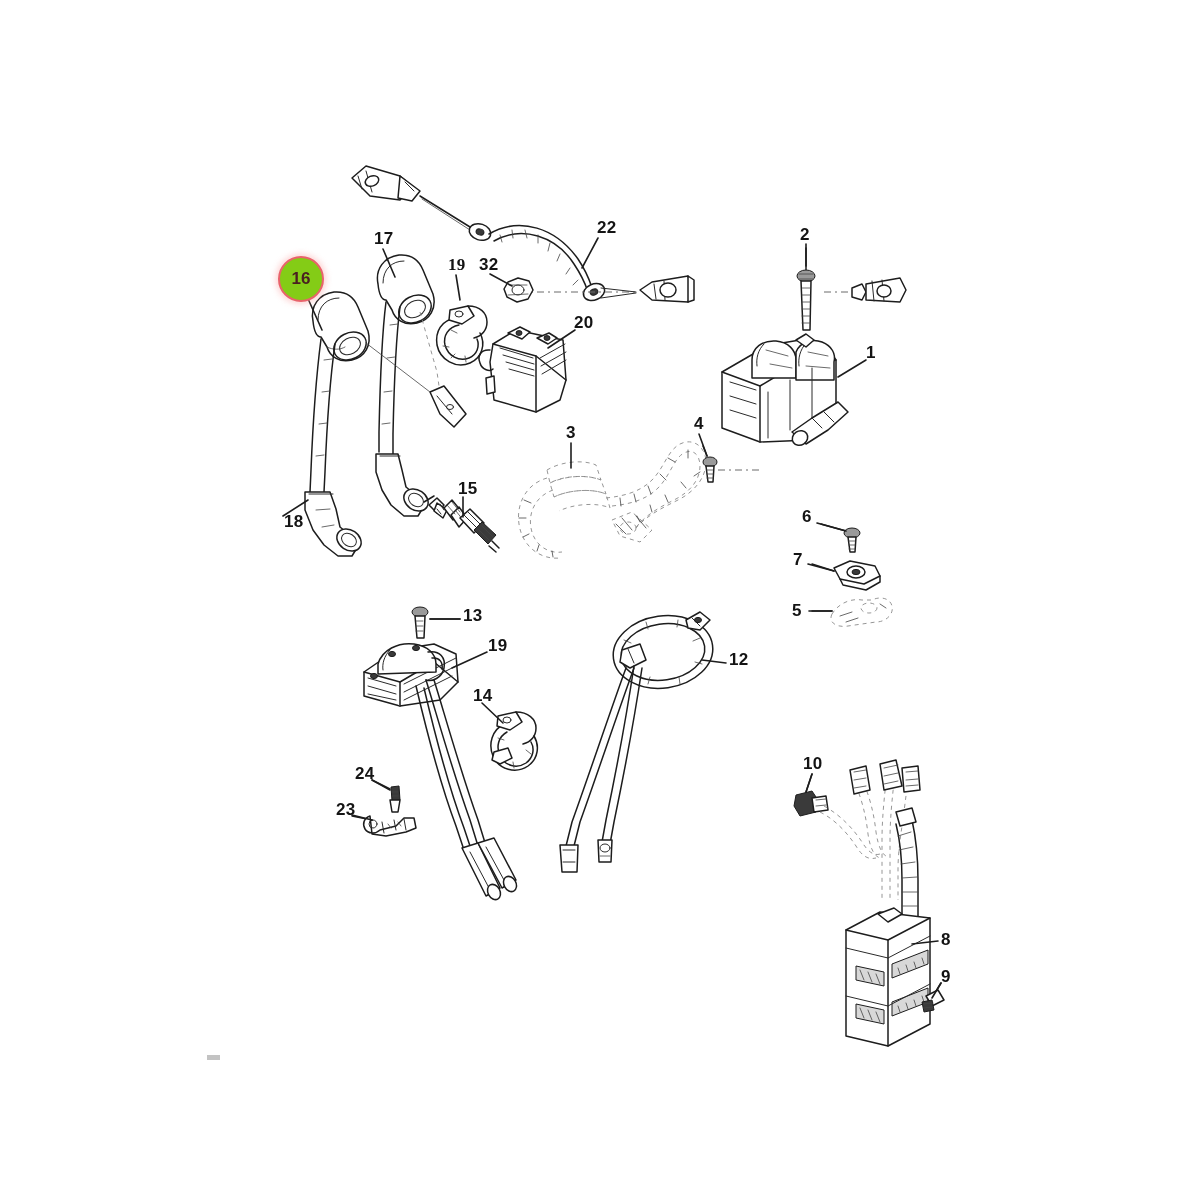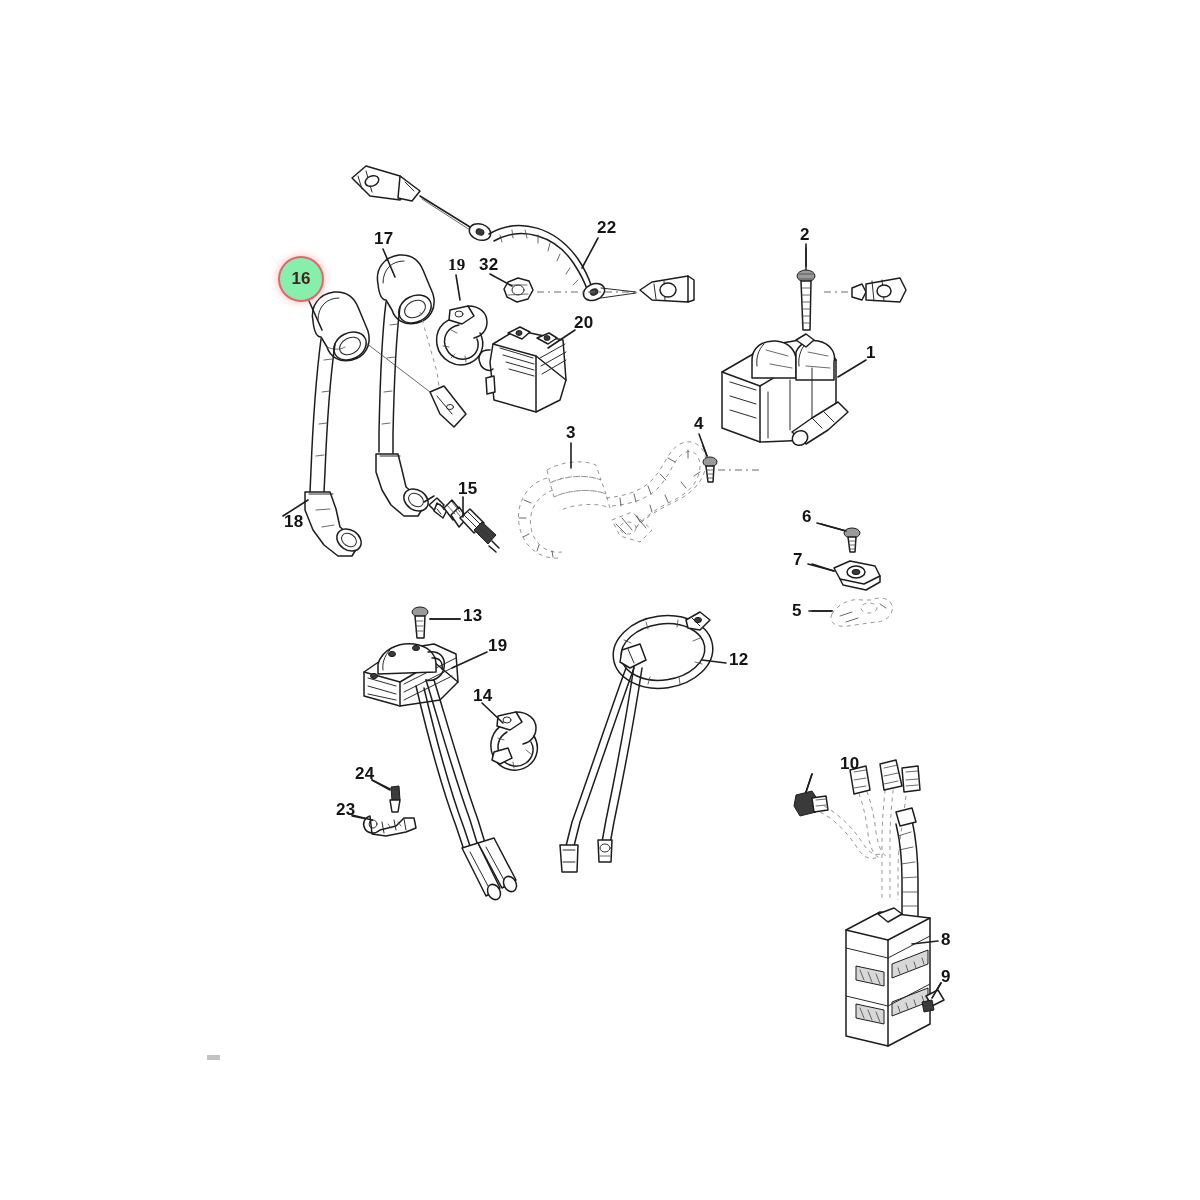--- a/index.html
+++ b/index.html
@@ -38,21 +38,21 @@
     line-height: 1;
     letter-spacing: 0.2px;
     white-space: nowrap;
     user-select: none;
   }
   .hl-badge {
     position: absolute;
     width: 46px;
     height: 46px;
     border-radius: 50%;
-    background: #86efac;
+    background: #84cc16;
     border: 2px solid #e8636b;
     box-sizing: border-box;
     display: flex;
     align-items: center;
     justify-content: center;
     font-family: "Liberation Sans", sans-serif;
     font-weight: bold;
     font-size: 17px;
     color: #4a2020;
     box-shadow: 0 0 6px 2px rgba(251,156,156,0.45);
@@ -487,21 +487,21 @@
 
   <div class="callout-label" style="left:866px; top:344px;">1</div>
   <div class="callout-label" style="left:800px; top:226px;">2</div>
   <div class="callout-label" style="left:566px; top:424px;">3</div>
   <div class="callout-label" style="left:694px; top:415px;">4</div>
   <div class="callout-label" style="left:792px; top:602px;">5</div>
   <div class="callout-label" style="left:802px; top:508px;">6</div>
   <div class="callout-label" style="left:793px; top:551px;">7</div>
   <div class="callout-label" style="left:941px; top:931px;">8</div>
   <div class="callout-label" style="left:941px; top:968px;">9</div>
-  <div class="callout-label" style="left:840px; top:755px;">10</div>
+  <div class="callout-label" style="left:803px; top:755px;">10</div>
   <div class="callout-label" style="left:729px; top:651px;">12</div>
   <div class="callout-label" style="left:488px; top:637px;">19</div>
   <div class="callout-label" style="left:463px; top:607px;">13</div>
   <div class="callout-label" style="left:473px; top:687px;">14</div>
   <div class="callout-label" style="left:458px; top:480px;">15</div>
   <div class="callout-label" style="left:374px; top:230px;">17</div>
   <div class="callout-label" style="left:268px; top:513px;margin-left:16px;">18</div>
   <div class="callout-label" style="left:448px; top:256px;font-family:Liberation Serif, serif;">19</div>
   <div class="callout-label" style="left:574px; top:314px;">20</div>
   <div class="callout-label" style="left:479px; top:256px;">32</div>

